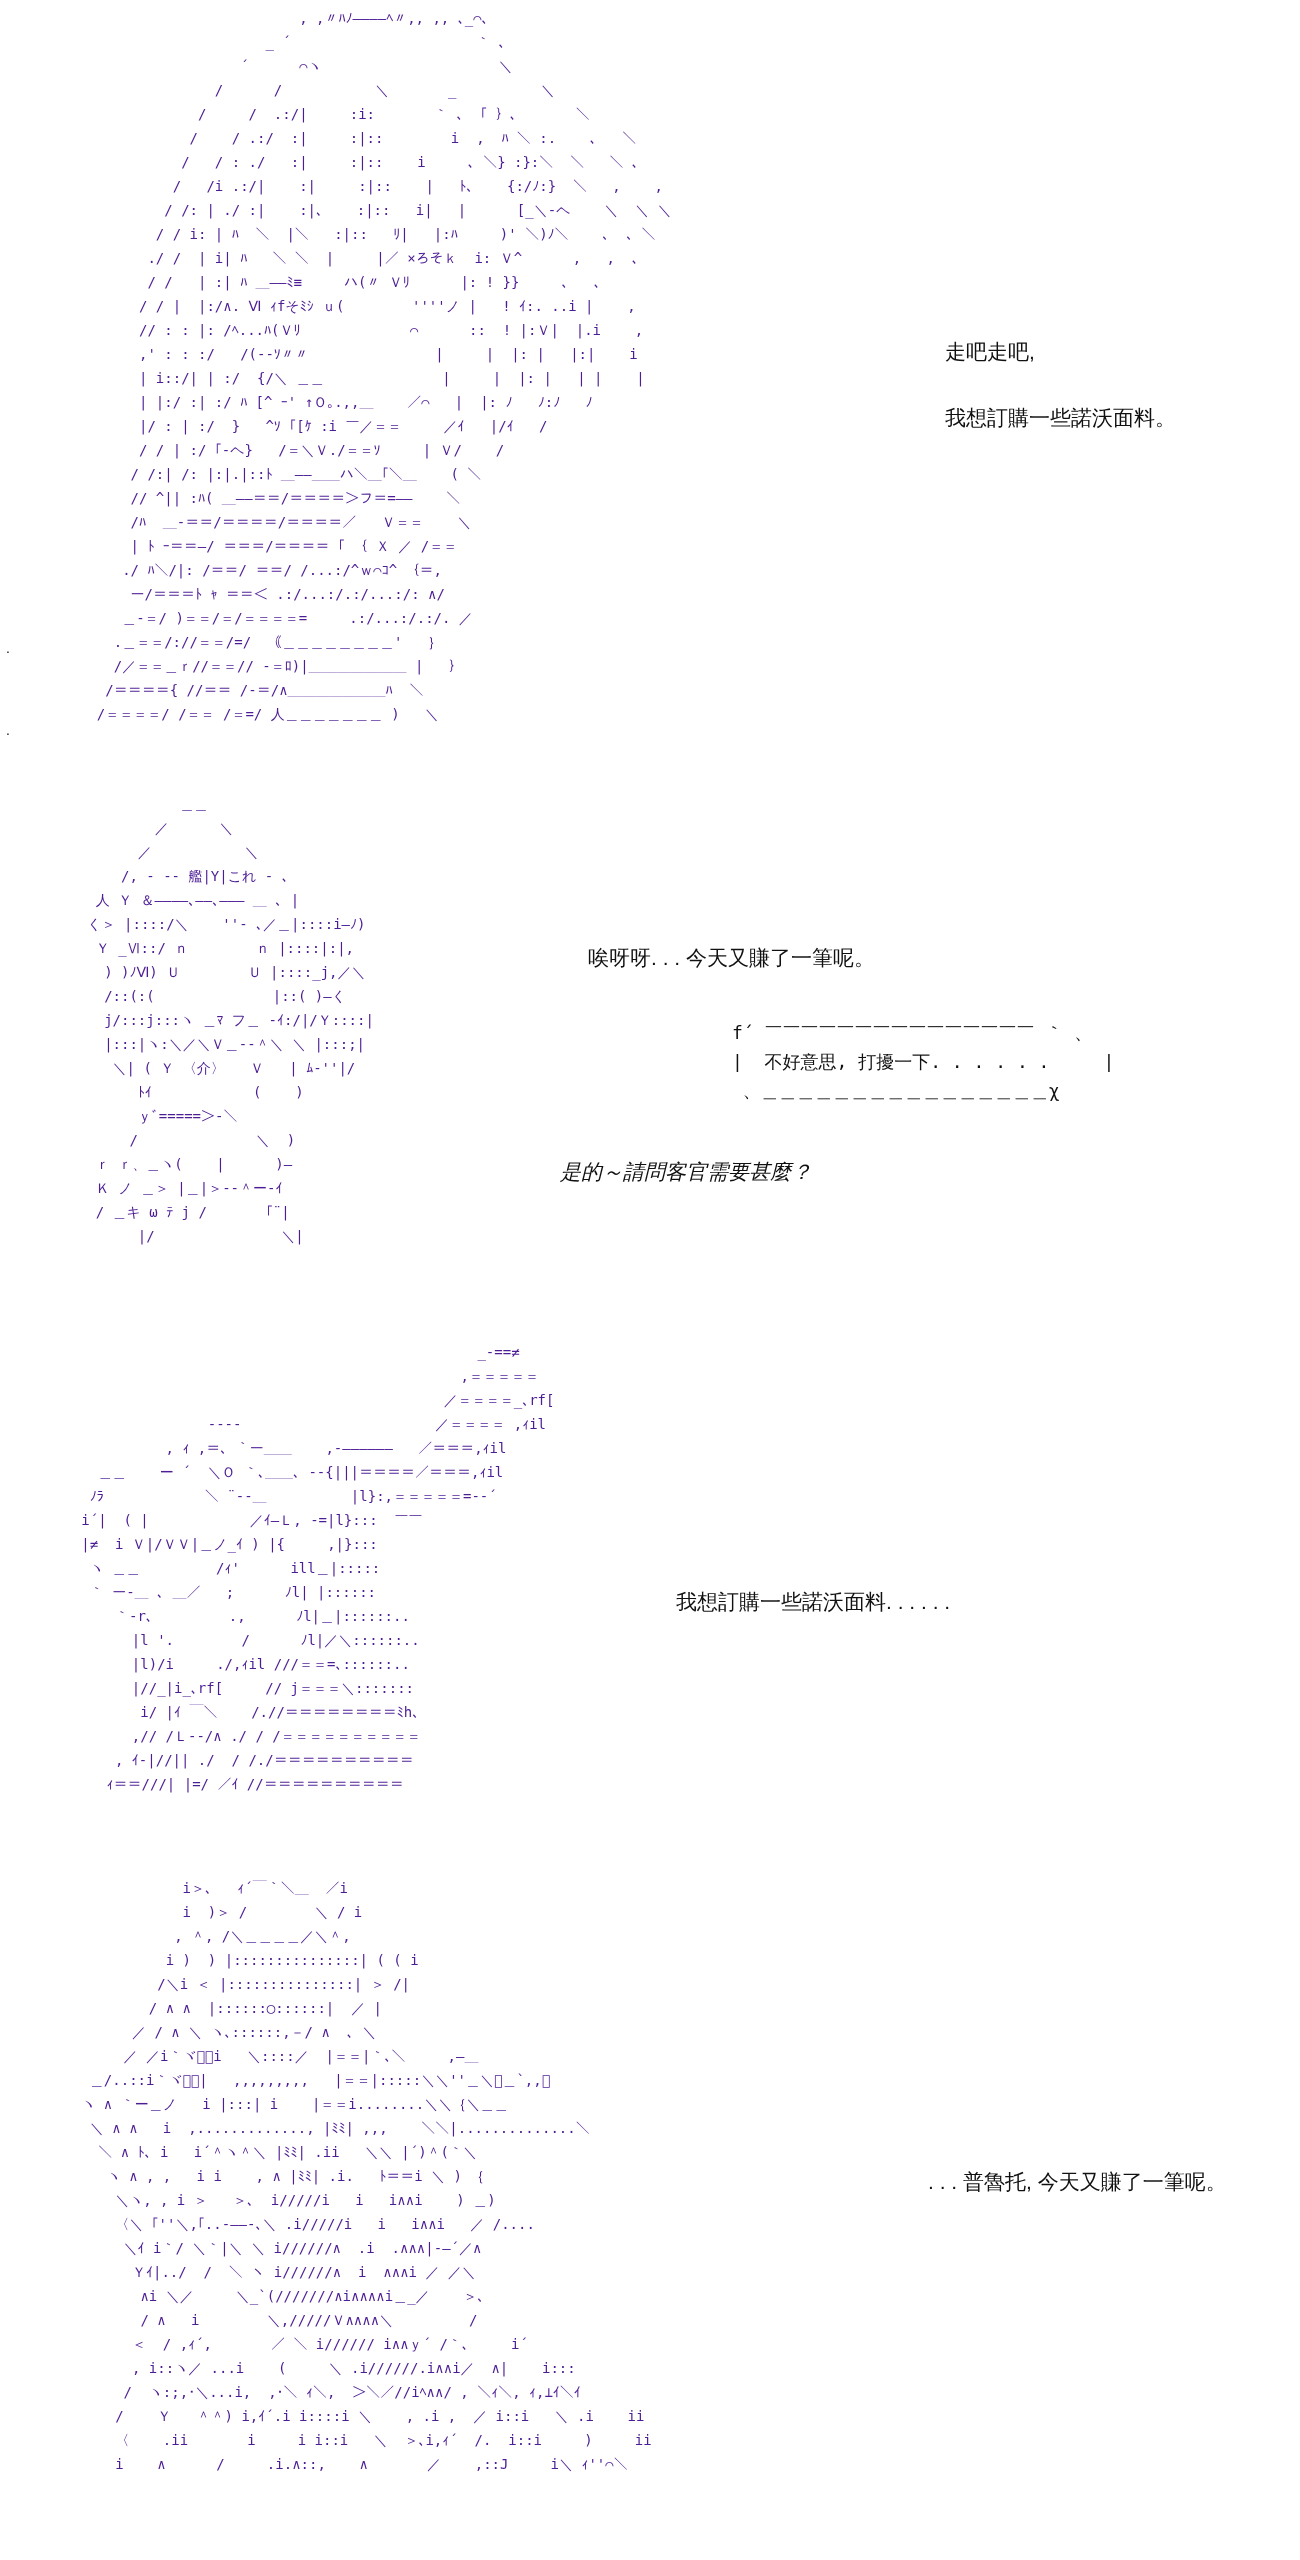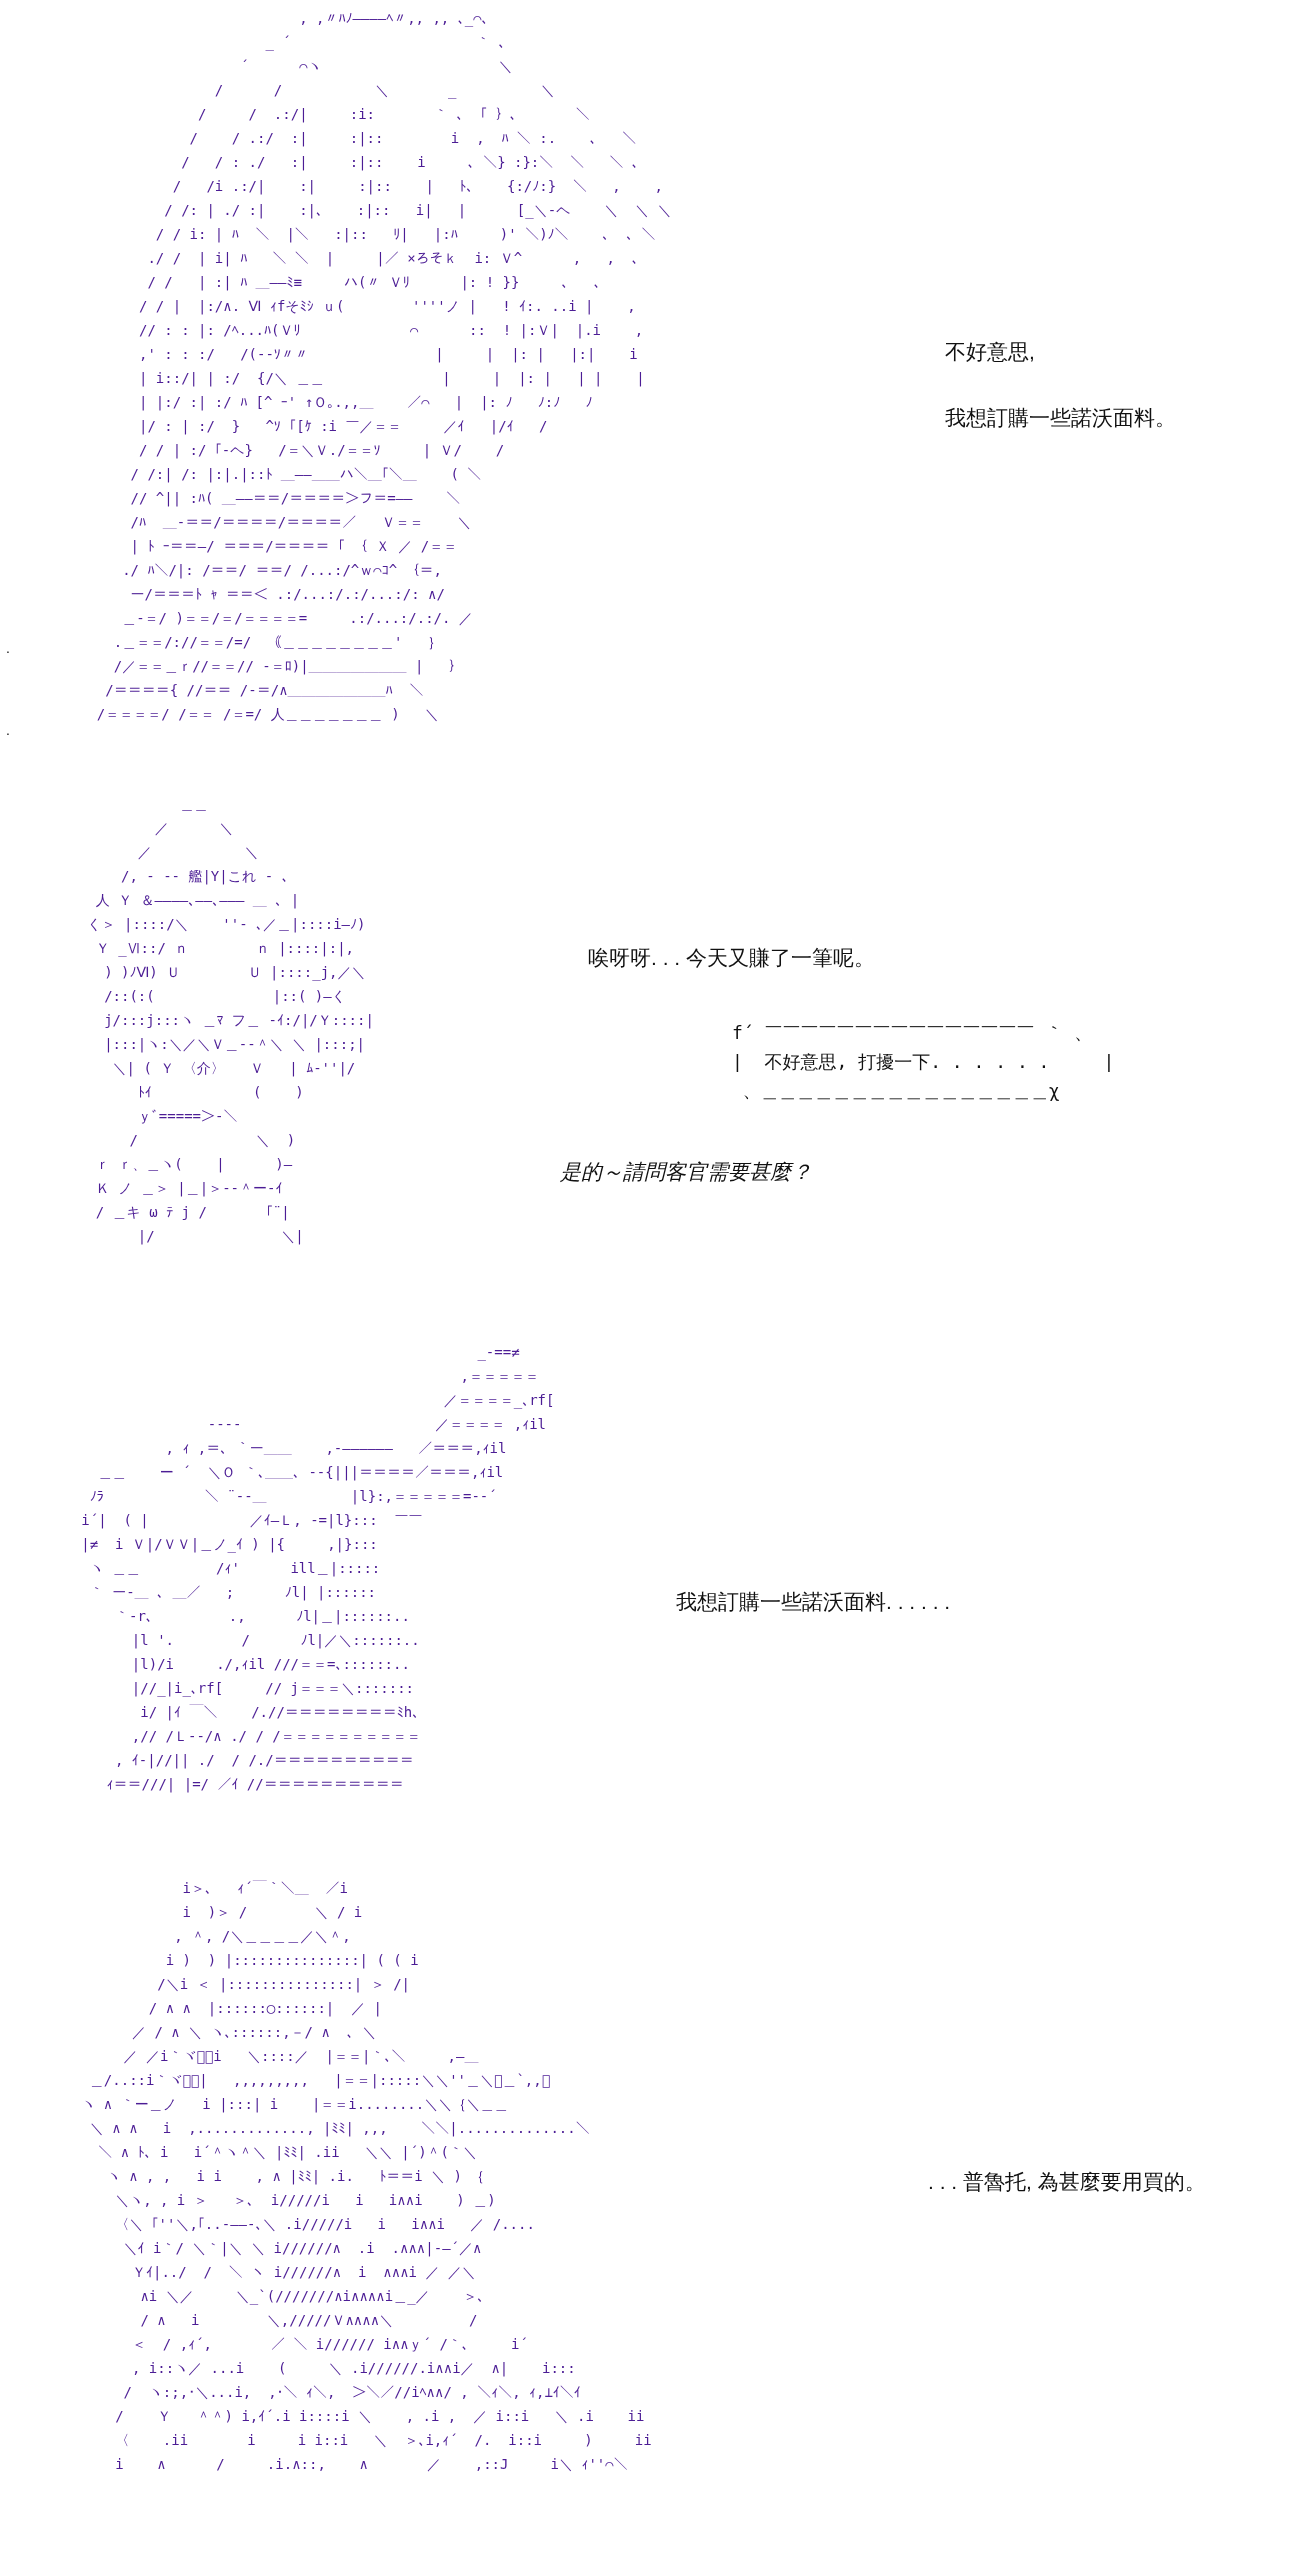--- a/index.html
+++ b/index.html
@@ -54,21 +54,21 @@
       ー/＝＝＝ﾄ ｬ ＝＝＜ .:/...:/.:/...:/: ∧/
      ＿-＝/ )＝＝/＝/＝＝＝＝=     .:/...:/.:/. ／
     .＿＝＝/://＝＝/=/  ｟＿＿＿＿＿＿＿＿'   ｝
     /／＝＝＿ｒ//＝＝// -＝ﾛ)|＿＿＿＿＿＿＿ |   ｝
    /＝＝＝＝{ //＝＝ /-＝/∧＿＿＿＿＿＿＿ﾊ  ＼
   /＝＝＝＝/ /＝＝ /＝=/ 人＿＿＿＿＿＿＿ )   ＼</pre>
 
 <span class="dot" style="left:6px;top:640px;">.</span>
 <span class="dot" style="left:6px;top:722px;">.</span>
 
-<div class="dialogue" style="left:945px;top:338px;">不好意思,</div>
+<div class="dialogue" style="left:945px;top:338px;">走吧走吧,</div>
 <div class="dialogue" style="left:945px;top:404px;">我想訂購一些諾沃面料。</div>
 
 <pre class="aa" style="left:62px;top:792px;">              ＿＿
            ／      ＼
          ／           ＼
        /, ‐ -- 艦|Y|これ - ､
     人 Ｙ ＆――――､――､――― ＿ ､ |
    く＞ |::::/＼    ''‐ ､／＿|::::i―ﾉ)
     Ｙ _Ⅵ::/ ｎ        ｎ |::::|:|,
      ) )ﾉⅥ) Ｕ        Ｕ |::::_j,／＼
@@ -133,13 +133,13 @@
               Ｙｲ|../  /  ＼ ヽ i//////∧  i  ∧∧∧i ／ ／＼
                ∧i ＼／     ＼_`(///////∧i∧∧∧∧i＿_／    ＞､
                / ∧   i        ＼,/////Ｖ∧∧∧∧＼         /
               ＜  / ,ｨ´,       ／ ＼ i////// i∧∧ｙ´ /｀､     i´
               , i::ヽ／ ...i    (     ＼ .i//////.i∧∧i／  ∧|    i:::
              /  ヽ:;,･＼...i,  ,･＼ ｨ＼,  ＞＼／//iﾍ∧∧/ , ＼ｨ＼, ｨ,⊥ｲ＼ｲ
             /    Ｙ   ＾＾) i,ｲ´.i i::::i ＼    , .i ,  ／ i::i   ＼ .i    ii
             〈    .ii       i     i i::i   ＼  ＞､i,ｨ´  /.  i::i     )     ii
             i    ∧      /     .i.∧::,    ∧       ／    ,::J     i＼ ｨ''⌒＼</pre>
 
-<div class="dialogue" style="left:928px;top:2168px;">. . . 普魯托, 為甚麼要用買的。</div>
+<div class="dialogue" style="left:928px;top:2168px;">. . . 普魯托, 今天又賺了一筆呢。</div>
 
 </body></html>

